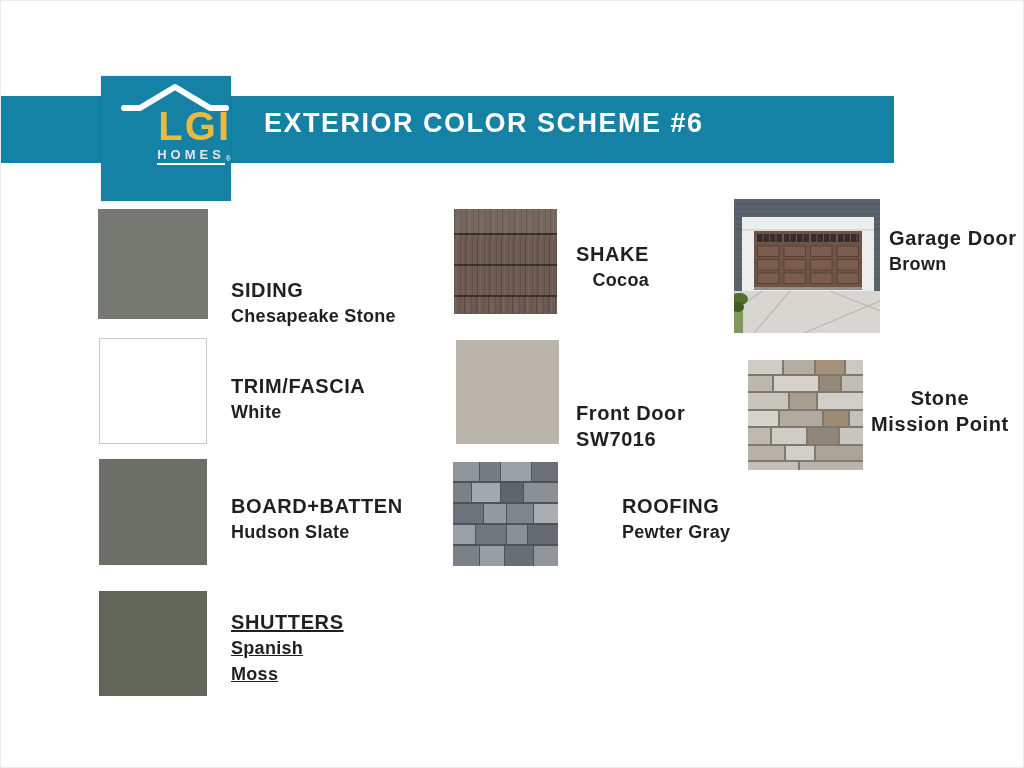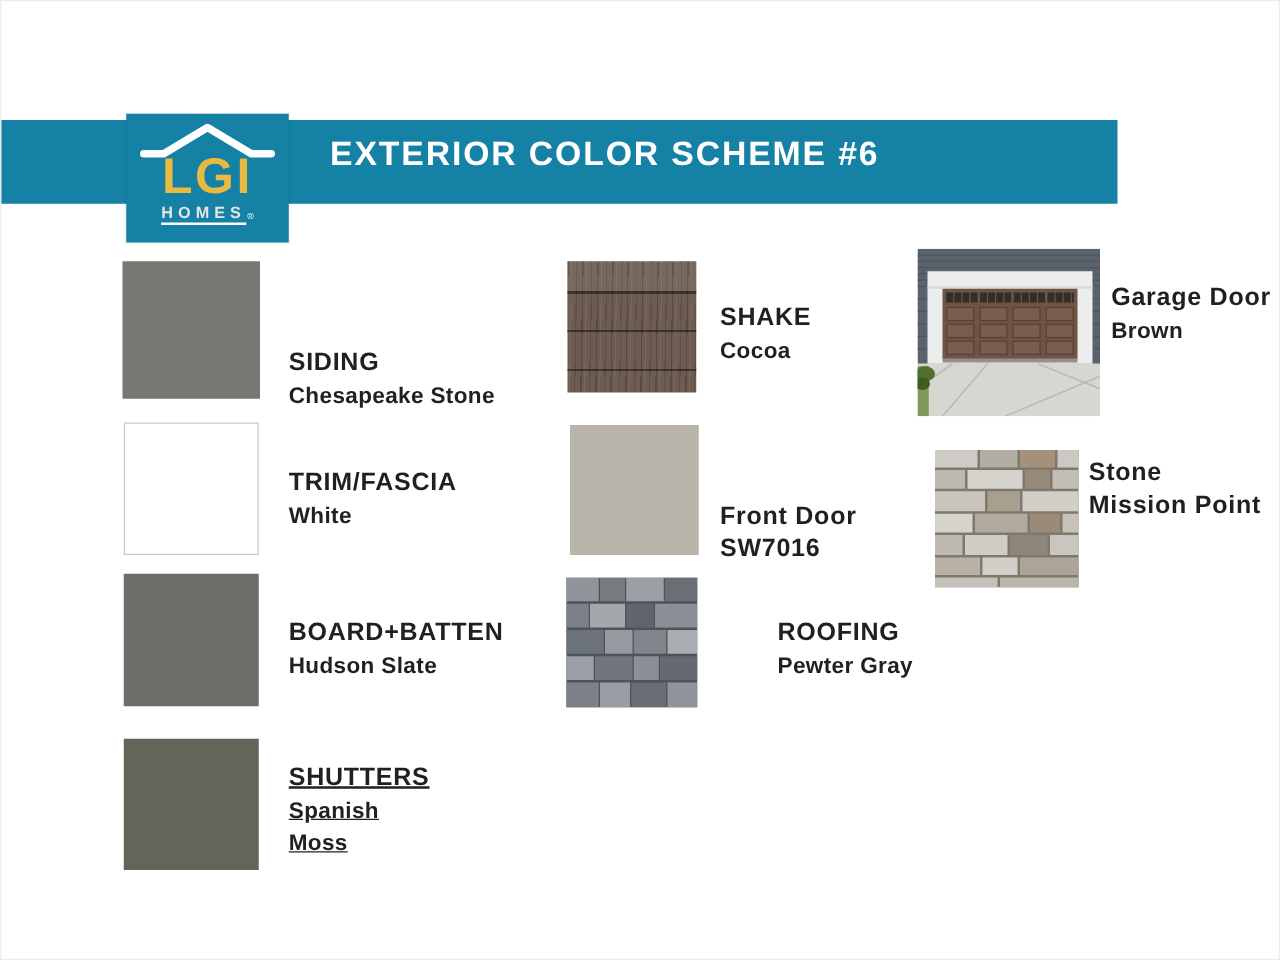--- a/index.html
+++ b/index.html
@@ -12,22 +12,22 @@
   .abs { position:absolute; }
   
   #band { left:0; top:95px; width:893px; height:67px; }
   #band-title {
     left:263px; top:95px; height:55px; display:flex; align-items:center;
     color:#fff; font-size:27px; font-weight:700; letter-spacing:1.5px;
     white-space:nowrap;
   }
   
   #logo {
-    left:100px; top:90px; width:130px; height:103px;
-    display:flex; flex-direction:column; align-items:center;
+    left:100px; top:75px; width:130px; height:125px;
+    display:flex; flex-direction:column; align-items:flex-end;
     box-shadow:0 0 0 1px rgba(0,0,0,0.05);
   }
   #logo-roof { margin-top:6px; }
   #logo-brand {
     color:#e9b940; font-size:40px; font-weight:700; letter-spacing:2px;
     line-height:40px; margin-top:-6px;
   }
   #logo-homes-row { display:flex; align-items:flex-start; margin-top:1px; }
   #logo-homes {
     color:#e5e5e5; font-size:13px; font-weight:700; letter-spacing:4px;
@@ -93,21 +93,21 @@
   </div>
 
   <div class="swatch" style="left: 98px; top: 590px; width: 108px; height: 105px; background-color: rgb(98, 102, 89);"></div>
   <div class="label" style="left:230px; top:608px;text-decoration:underline;">
     <div class="t">SHUTTERS</div>
     <div class="s">Spanish</div>
     <div class="s">Moss</div>
   </div>
 
   <div id="shake-swatch" class="swatch" style="left:453px; top:208px; width:103px; height:105px;"></div>
-  <div class="label" style="left:575px; top:240px;">
+  <div class="label" style="left:575px; top:240px;text-align:right;">
     <div class="t">SHAKE</div>
     <div class="s">Cocoa</div>
   </div>
 
   <div class="swatch" style="left: 455px; top: 339px; width: 103px; height: 104px; background-color: rgb(185, 181, 170);"></div>
   <div class="label" style="left:575px; top:374px;margin-top:25px;">
     <div class="t">Front Door</div>
     <div class="t">SW7016</div>
   </div>
 
@@ -232,18 +232,18 @@
         <rect x="24" y="68" width="34" height="16" fill="#cfccc5"></rect>
         <rect x="60" y="68" width="30" height="16" fill="#8f867a"></rect>
         <rect x="92" y="68" width="23" height="16" fill="#c9c6bf"></rect>
       <rect x="0" y="86" width="36" height="14" fill="#b7b1a6"></rect>
         <rect x="38" y="86" width="28" height="14" fill="#d2cfc9"></rect>
         <rect x="68" y="86" width="47" height="14" fill="#aca496"></rect>
       <rect x="0" y="102" width="50" height="8" fill="#c5c1b9"></rect>
         <rect x="52" y="102" width="63" height="8" fill="#bab4aa"></rect>
     </svg>
   </div>
-  <div class="label" style="left:870px; top:364px;">
+  <div class="label" style="left:870px; top:384px;text-align:center;">
     <div class="t">Stone</div>
     <div class="t">Mission Point</div>
   </div>
 
 </div>
 
 </body></html>

